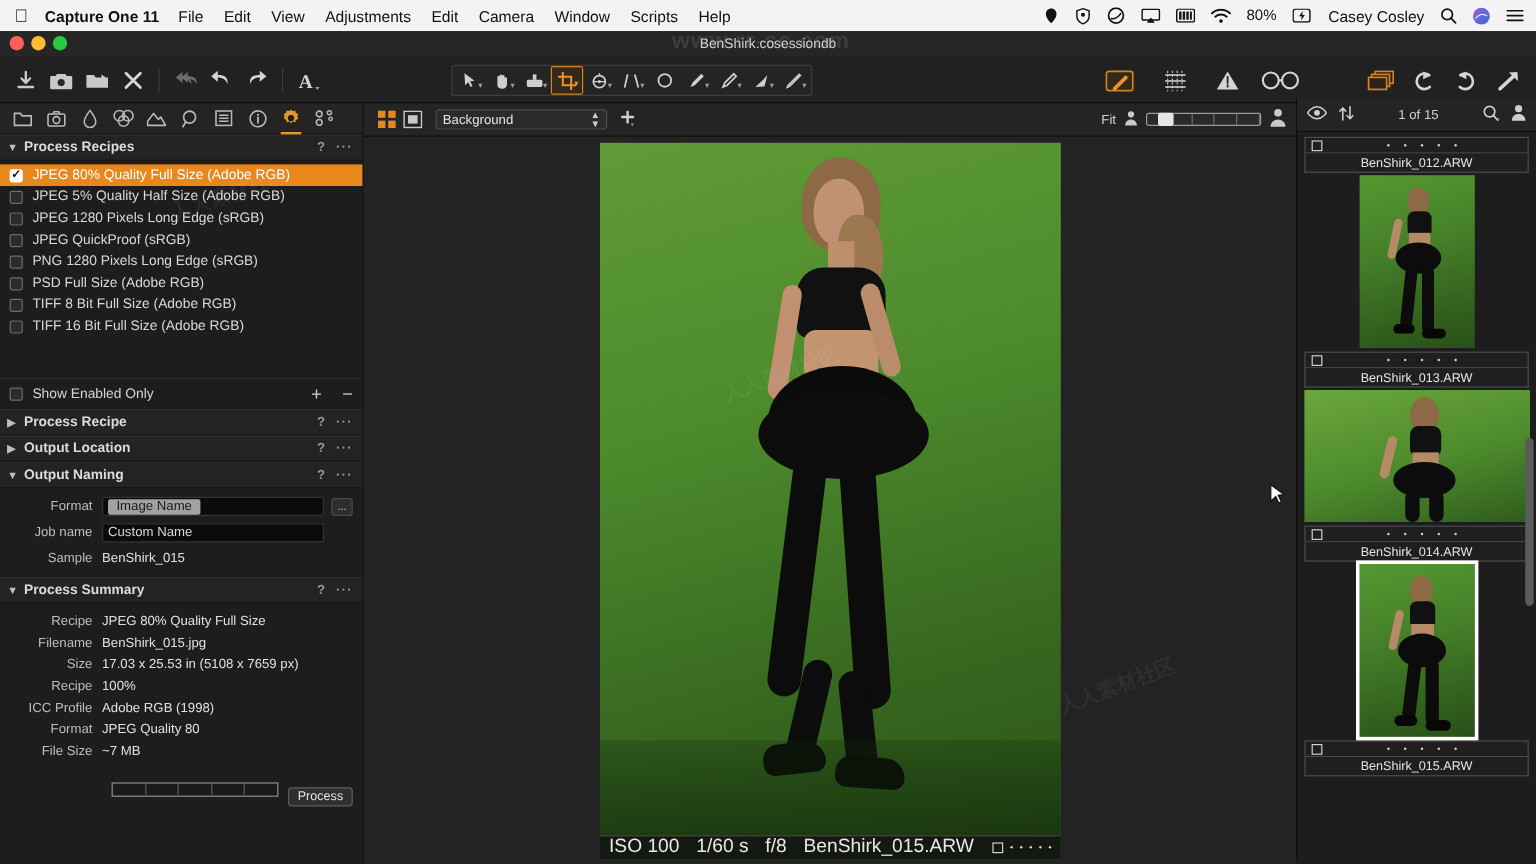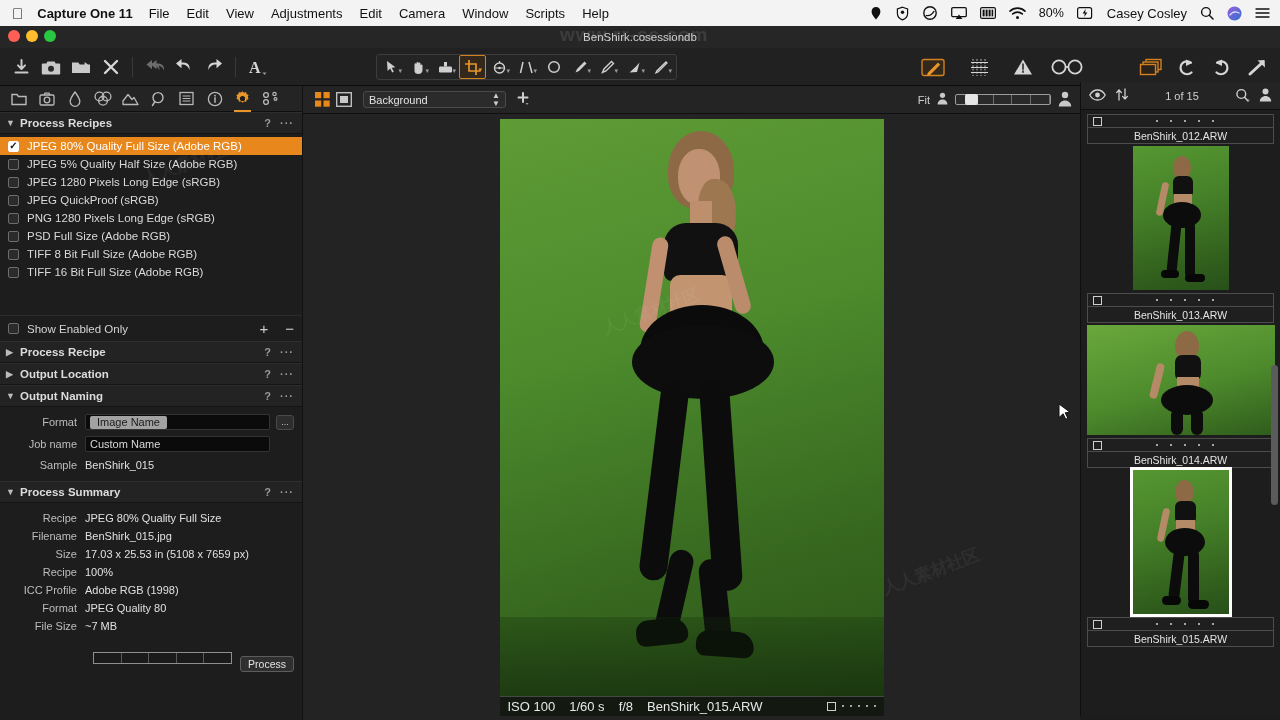--- a/index.html
+++ b/index.html
@@ -169,21 +169,21 @@
     background: #232323; display: flex; align-items: center; justify-content: center;
   }
   .photo {
     position: relative; width: 384px; height: 597px;
     background: linear-gradient(165deg,#5f9c36 0%, #4c8a2c 38%, #37681f 72%, #2a5417 100%);
     overflow: hidden;
   }
   .infobar {
     position: absolute; bottom: 0; left: 0; width: 384px; height: 20px;
     background: rgba(18,18,18,0.82); border-top: 1px solid #474747;
-    display: flex; align-items: center; color: #e7e7e7; font-size: 13px; padding: 0 8px;
+    display: flex; align-items: center; color: #e7e7e7; font-size: 16px; padding: 0 8px;
   }
   .infobar .g { margin-right: 14px; }
   .infobar .fn { margin-right: 14px; }
   .infobar .rt { margin-left: auto; display: flex; align-items: center; gap: 6px; }
   .mini-cbx { width: 9px; height: 9px; border: 1px solid #cfcfcf; background: transparent; }
   .dot { width: 2px; height: 2px; border-radius: 50%; background: #d4d4d4; }
 
   
   .fig { position: absolute; inset: 0; }
   .sil { position: absolute; background: #0e0e0e; }

